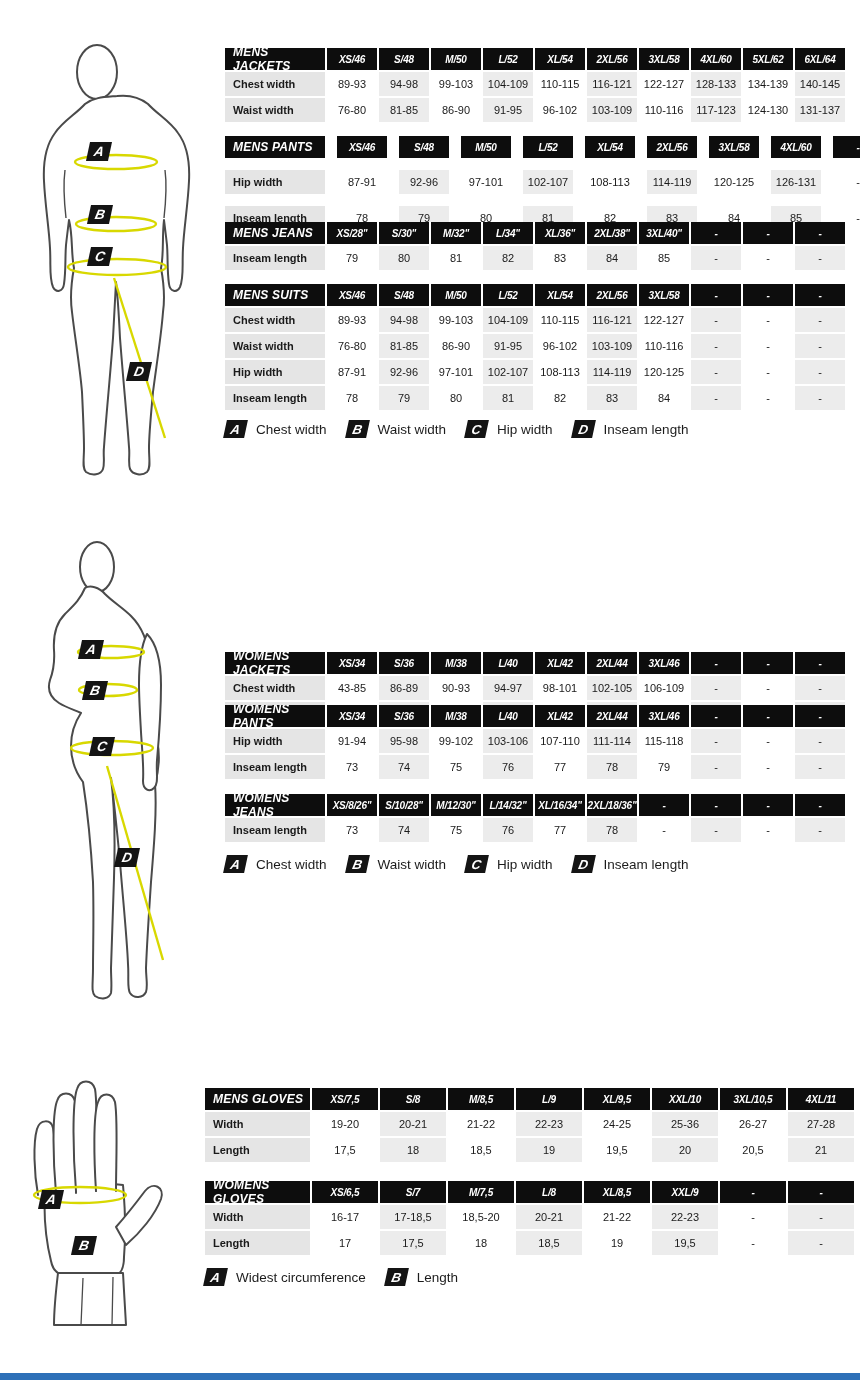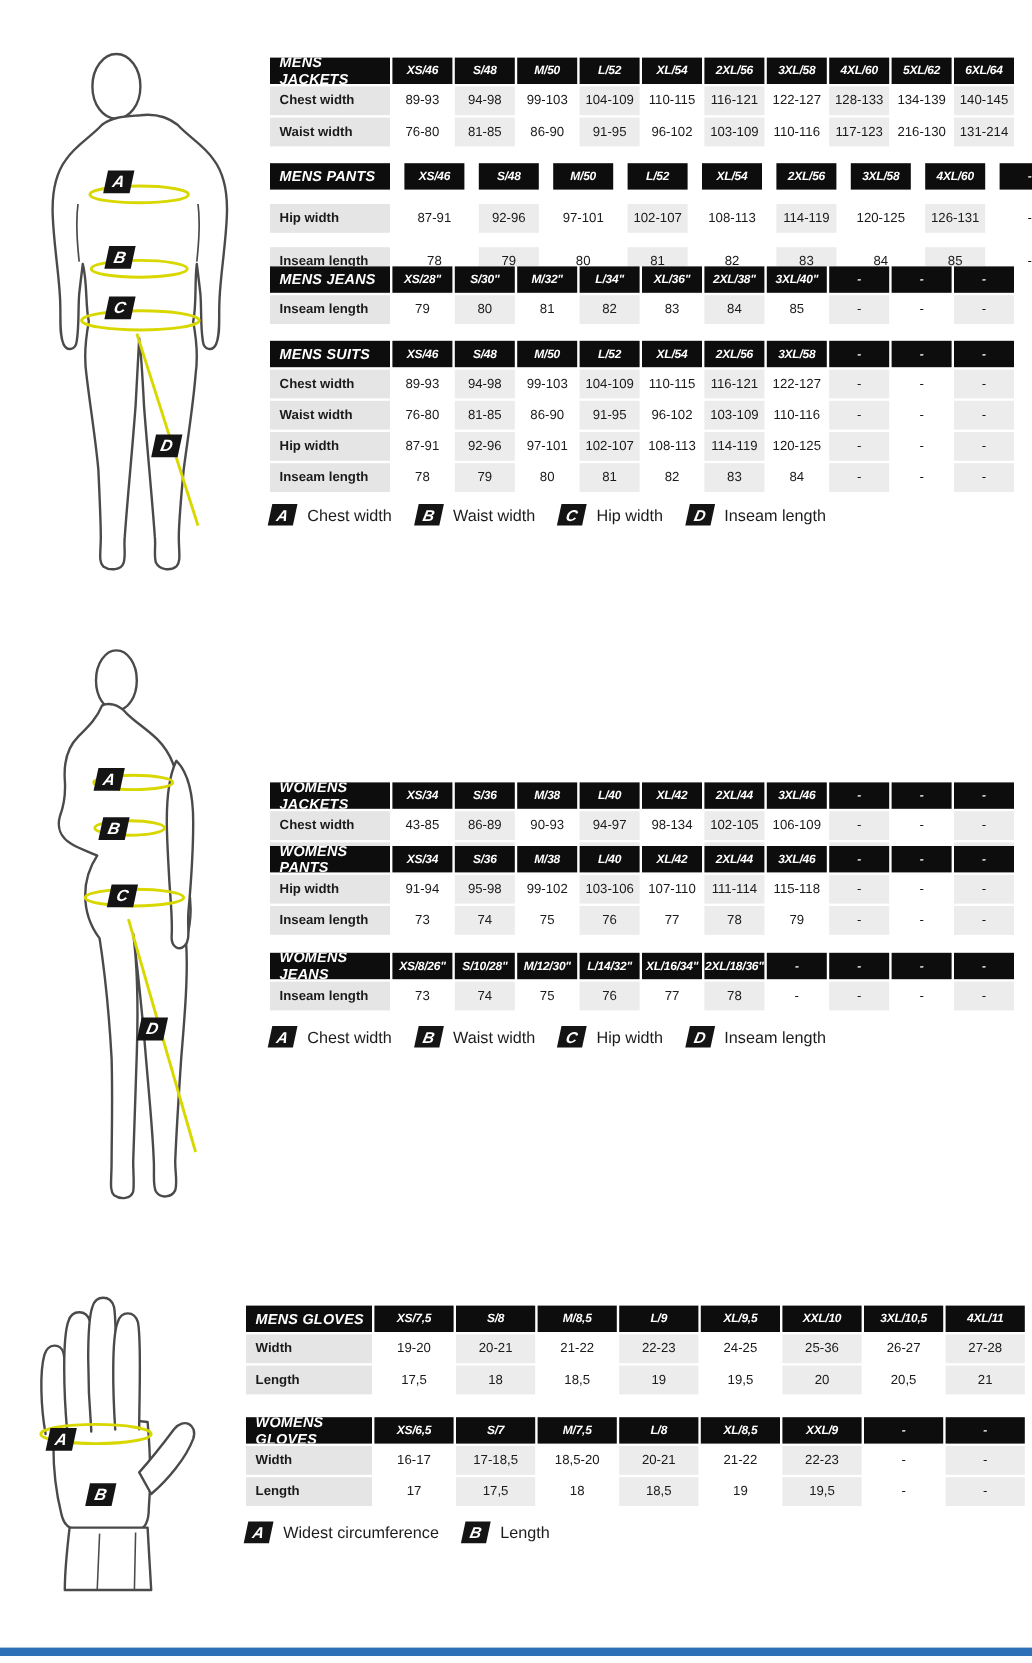--- a/index.html
+++ b/index.html
@@ -94,22 +94,22 @@
       <div class="val alt">140-145</div>
       <div class="lbl">Waist width</div>
       <div class="val">76-80</div>
       <div class="val alt">81-85</div>
       <div class="val">86-90</div>
       <div class="val alt">91-95</div>
       <div class="val">96-102</div>
       <div class="val alt">103-109</div>
       <div class="val">110-116</div>
       <div class="val alt">117-123</div>
-      <div class="val">216-130</div>
-      <div class="val alt">131-214</div>
+      <div class="val">124-130</div>
+      <div class="val alt">131-137</div>
     </div>
   <div class="size-table men-size" style="left: 225px; top: 136px; grid-template-rows: 22px repeat(2, 24px); gap: 12px;">
       <div class="th title">MENS PANTS</div>
       <div class="th">XS/46</div>
       <div class="th">S/48</div>
       <div class="th">M/50</div>
       <div class="th">L/52</div>
       <div class="th">XL/54</div>
       <div class="th">2XL/56</div>
       <div class="th">3XL/58</div>
@@ -280,21 +280,21 @@
       <div class="th">2XL/44</div>
       <div class="th">3XL/46</div>
       <div class="th">-</div>
       <div class="th">-</div>
       <div class="th">-</div>
       <div class="lbl">Chest width</div>
       <div class="val">43-85</div>
       <div class="val alt">86-89</div>
       <div class="val">90-93</div>
       <div class="val alt">94-97</div>
-      <div class="val">98-134</div>
+      <div class="val">98-101</div>
       <div class="val alt">102-105</div>
       <div class="val">106-109</div>
       <div class="val alt">-</div>
       <div class="val">-</div>
       <div class="val alt">-</div>
       <div class="lbl">Waist width</div>
       <div class="val">69-72</div>
       <div class="val alt">73-76</div>
       <div class="val">77-80</div>
       <div class="val alt">81-84</div>

